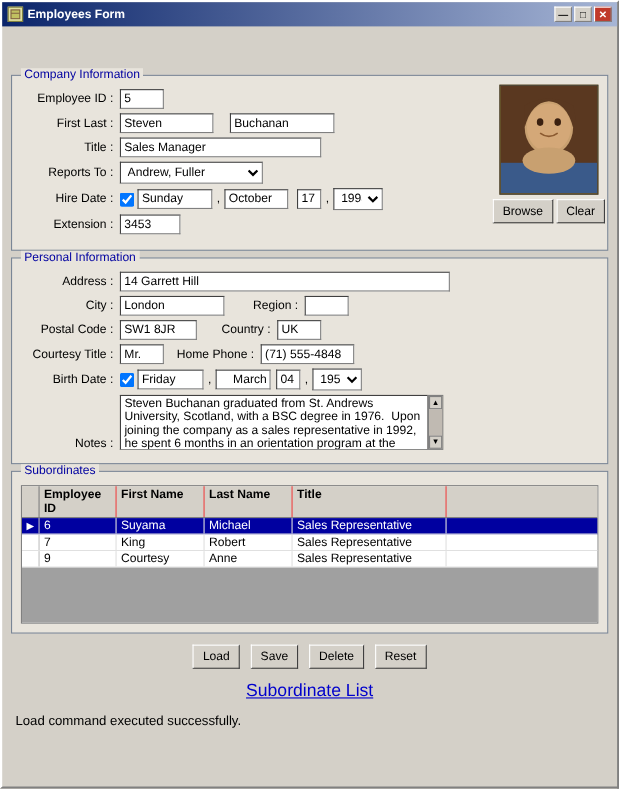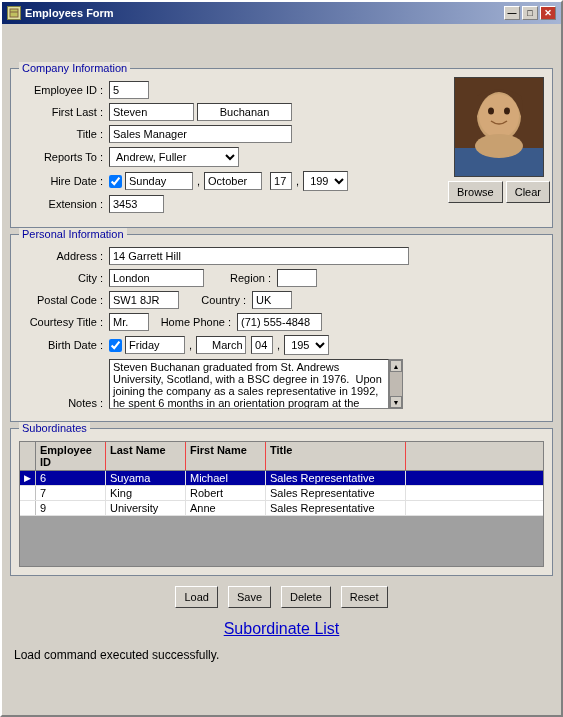--- a/index.html
+++ b/index.html
@@ -324,21 +324,21 @@
       <div class="company-fields">
 
         <div class="form-row">
           <span class="form-label" style="width:90px;">Employee ID :</span>
           <input type="text" style="width: 40px;" value="5">
         </div>
 
         <div class="form-row">
           <span class="form-label" style="width:90px;">First Last :</span>
           <input type="text" style="width: 85px;" value="Steven">
-          <input type="text" style="width: 95px; margin-left: 3px; text-align: center;" value="Buchanan">
+          <input type="text" style="width: 95px; margin-left: 15px;" value="Buchanan">
         </div>
 
         <div class="form-row">
           <span class="form-label" style="width:90px;">Title :</span>
           <input type="text" style="width: 183px;" value="Sales Manager">
         </div>
 
         <div class="form-row">
           <span class="form-label" style="width:90px;">Reports To :</span>
           <select style="width:130px;">
@@ -450,22 +450,22 @@
       </div>
     </div>
 
     <div class="section-box subordinates-section">
       <span class="section-label">Subordinates</span>
 
       <div class="data-grid">
         <div class="grid-header">
           <div style="width:16px; border-right:1px solid #808080;"></div>
           <div class="grid-header-cell col-empid">Employee ID</div>
+          <div class="grid-header-cell col-firstname">First Name</div>
           <div class="grid-header-cell col-lastname">Last Name</div>
-          <div class="grid-header-cell col-firstname">First Name</div>
           <div class="grid-header-cell col-title">Title</div>
         </div>
 
         <div class="grid-row selected">
           <div class="grid-row-indicator">▶</div>
           <div class="grid-cell col-empid">6</div>
           <div class="grid-cell col-lastname">Suyama</div>
           <div class="grid-cell col-firstname">Michael</div>
           <div class="grid-cell col-title">Sales Representative</div>
         </div>
@@ -474,21 +474,21 @@
           <div class="grid-row-indicator"></div>
           <div class="grid-cell col-empid">7</div>
           <div class="grid-cell col-lastname">King</div>
           <div class="grid-cell col-firstname">Robert</div>
           <div class="grid-cell col-title">Sales Representative</div>
         </div>
 
         <div class="grid-row">
           <div class="grid-row-indicator"></div>
           <div class="grid-cell col-empid">9</div>
-          <div class="grid-cell col-lastname">University</div>
+          <div class="grid-cell col-lastname">Courtesy</div>
           <div class="grid-cell col-firstname">Anne</div>
           <div class="grid-cell col-title">Sales Representative</div>
         </div>
 
         <div class="grid-empty-row"></div>
       </div>
     </div>
 
     <div class="footer-buttons">
       <button class="win-button">Load</button>

